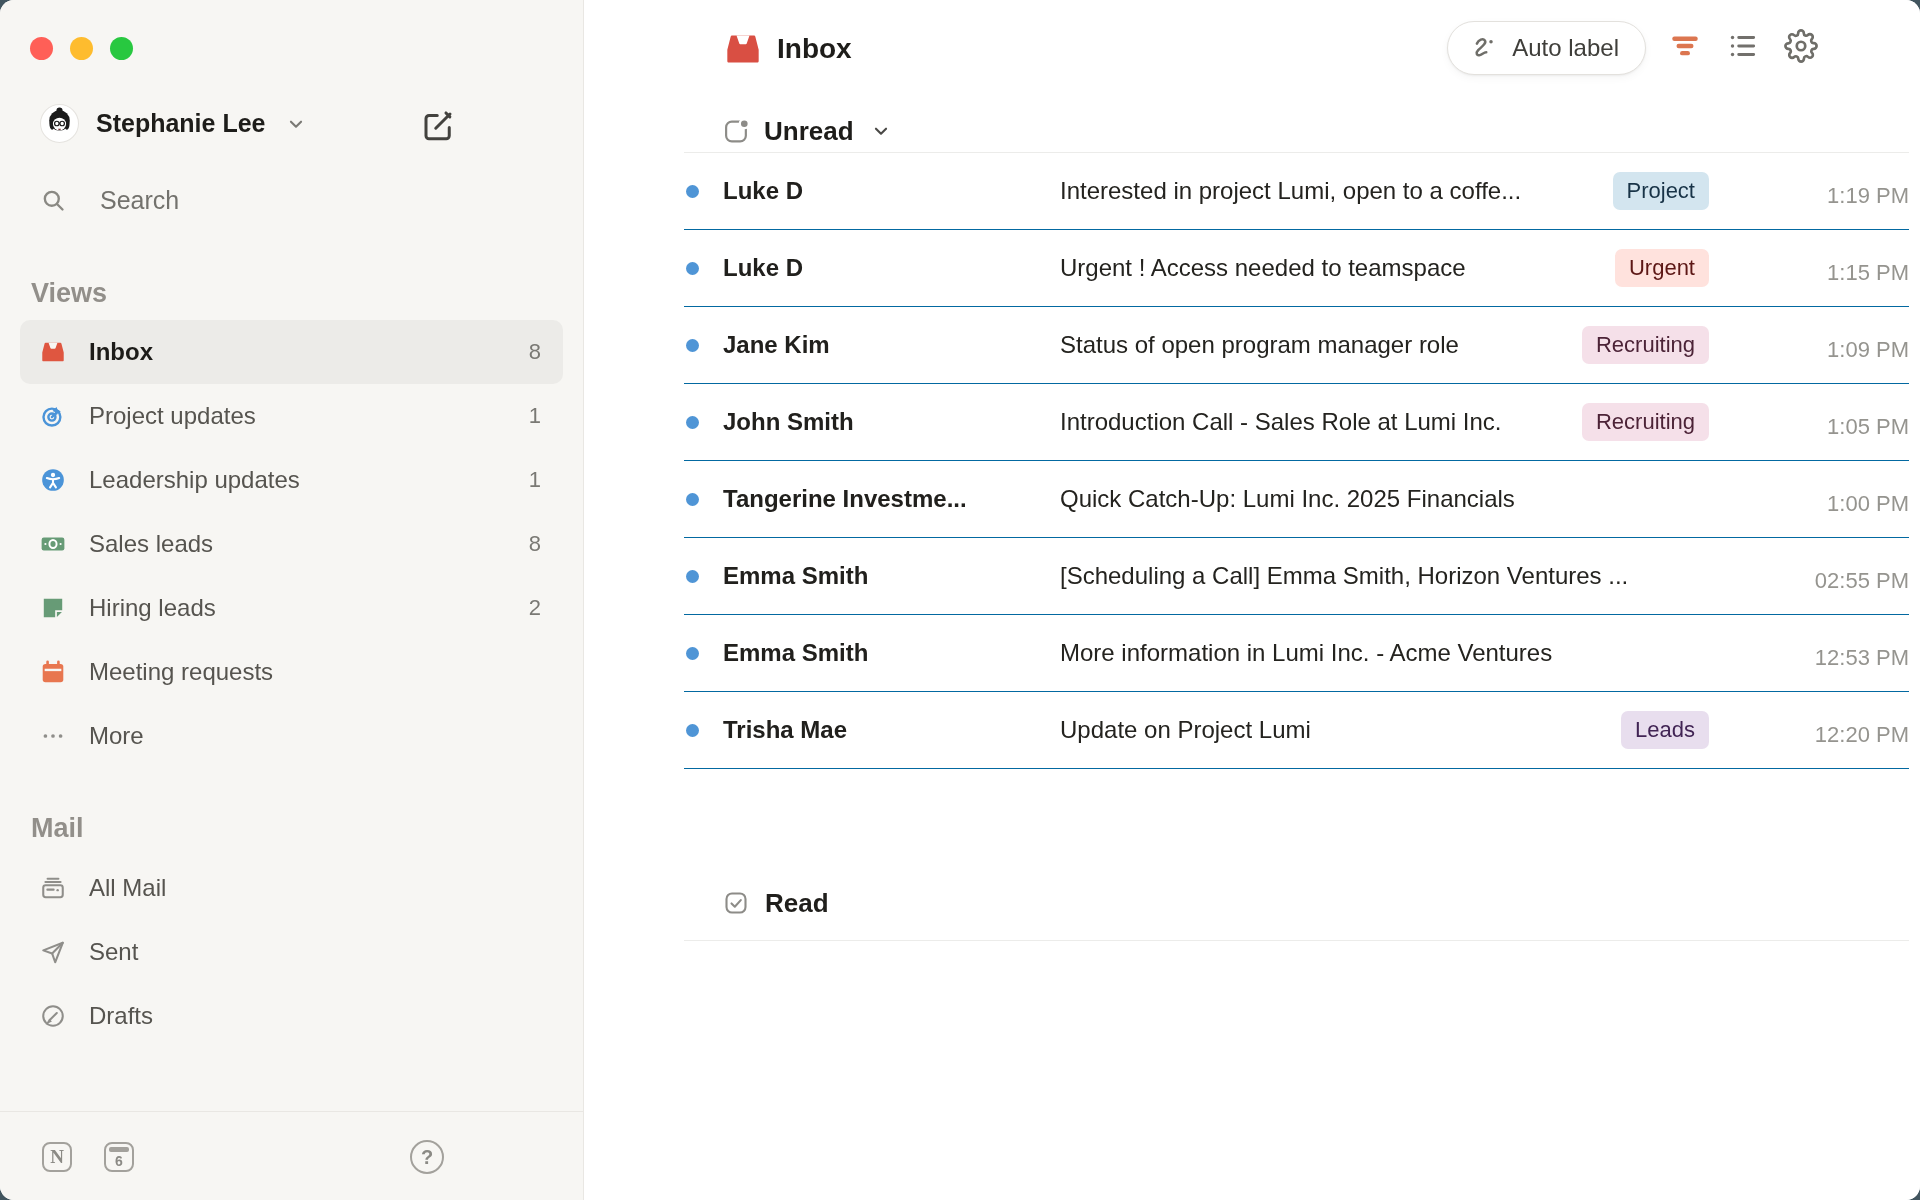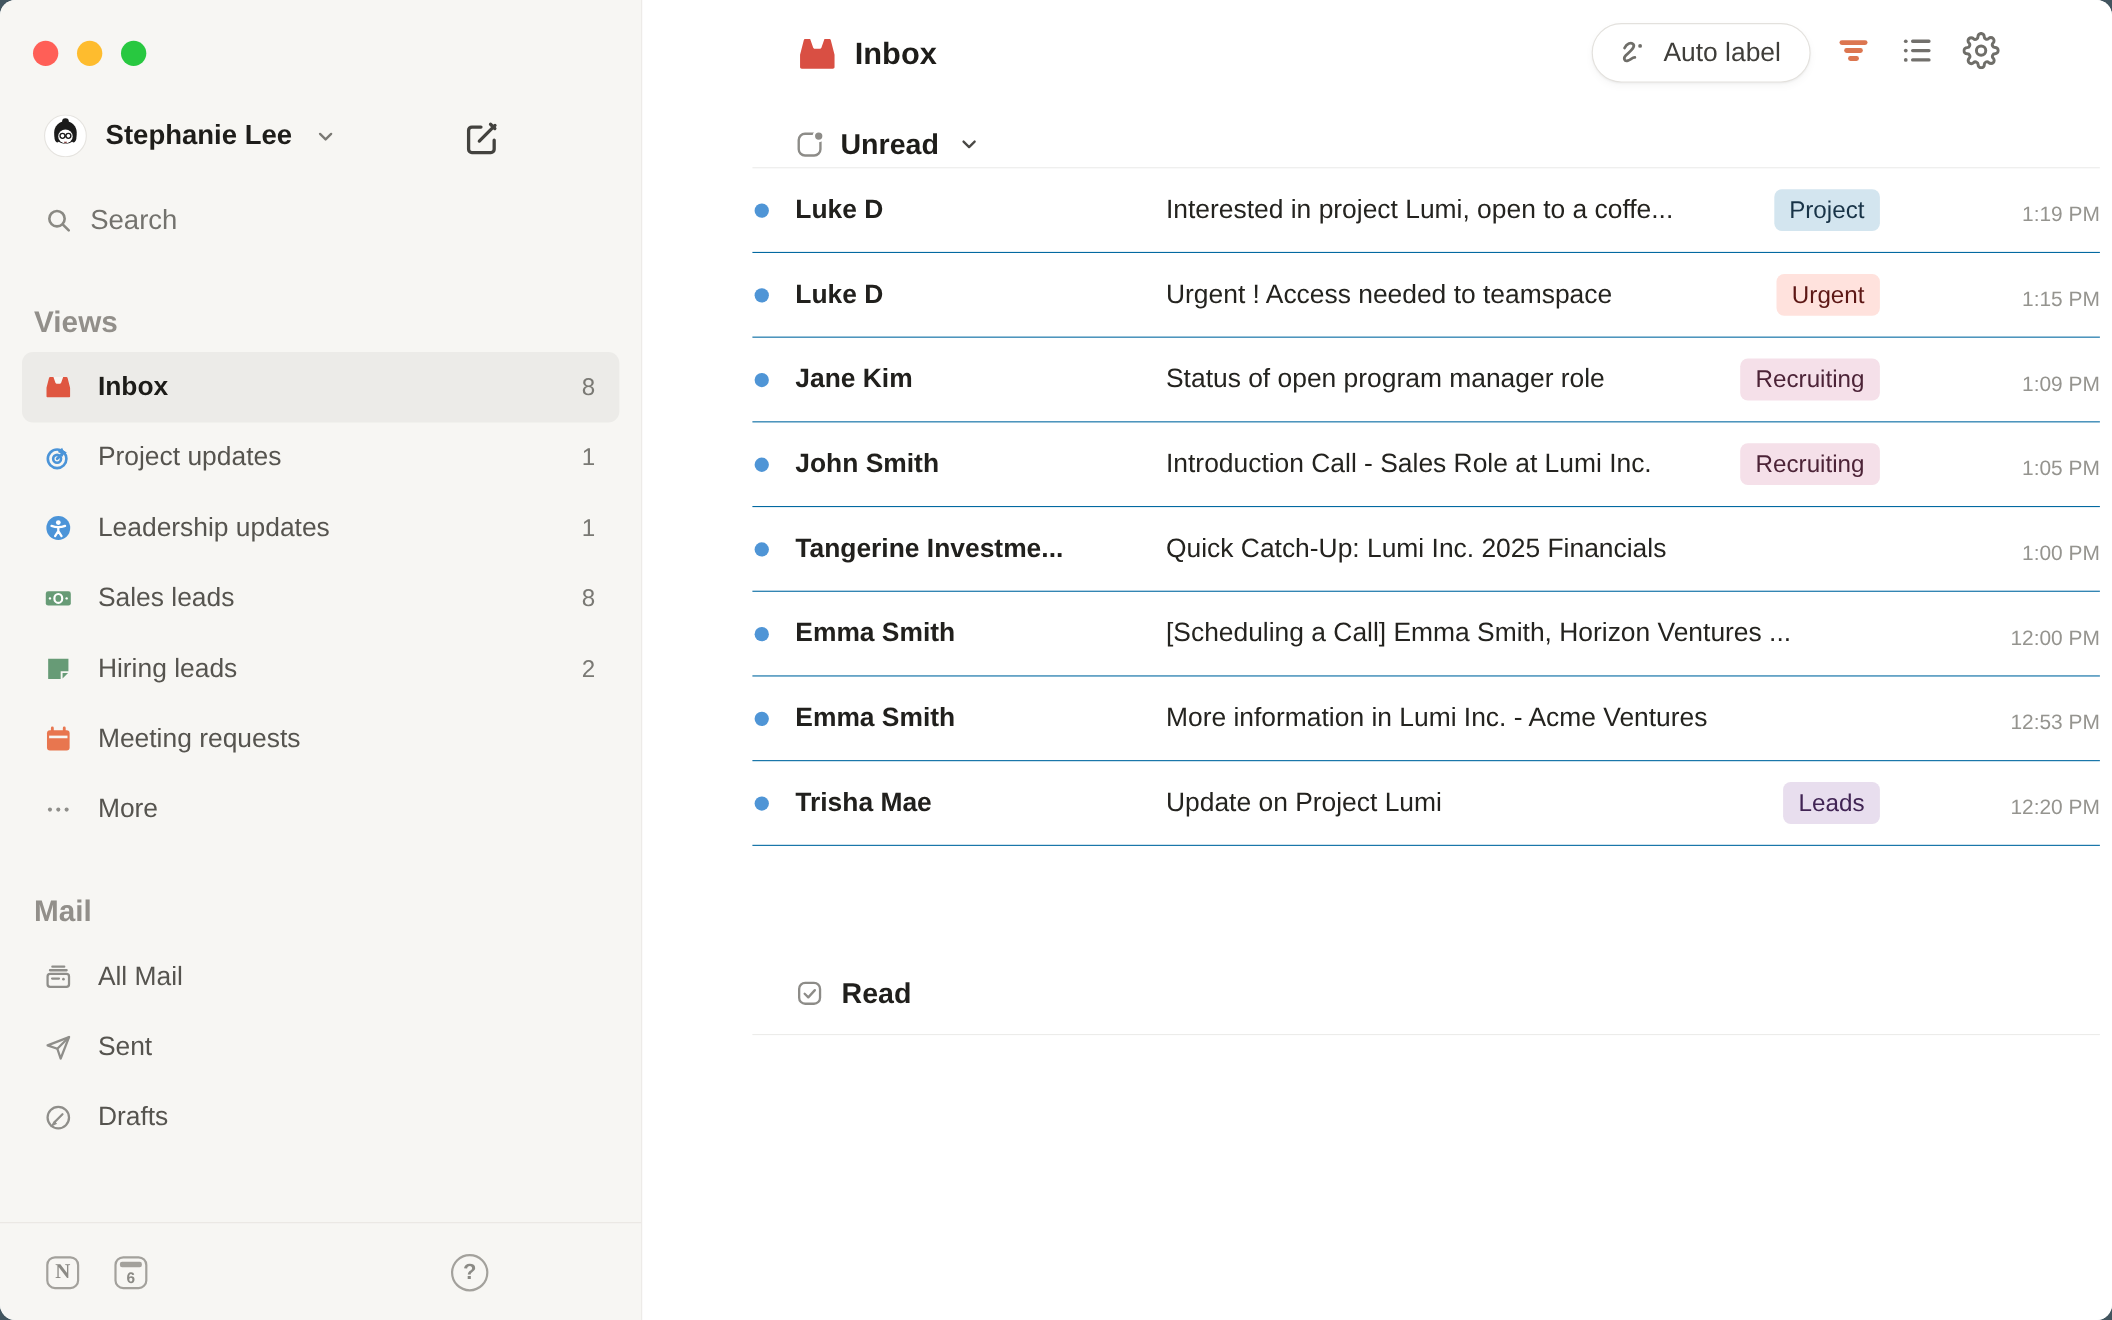--- a/index.html
+++ b/index.html
@@ -15,21 +15,21 @@
   .traffic span { width:23px; height:23px; border-radius:50%; display:block; }
 
   .profile { position:absolute; top:104px; left:40px; display:flex; align-items:center; gap:17px; cursor:default; }
   .avatar { width:39px; height:39px; border-radius:50%; }
   .profile-name { font-size:25px; font-weight:700; color:#1e1d1a; }
   .profile .chev { width:22px; height:22px; margin-left:2px; }
 
   .compose { position:absolute; top:108px; left:420px; width:36px; height:36px; }
   .compose svg { width:36px; height:36px; }
 
-  .search-row { position:absolute; top:186px; left:40px; display:flex; align-items:center; gap:15px; }
+  .search-row { position:absolute; top:186px; left:40px; display:flex; align-items:center; gap:33px; }
   .search-row .ic { width:27px; height:27px; }
   .search-row .txt { font-size:25px; color:#73726d; }
 
   .section-label { position:absolute; left:31px; font-size:27px; font-weight:600; color:#928f8a; }
   .views-label { top:278px; }
   .mail-label { top:813px; }
 
   .nav { position:absolute; left:0; right:0; }
   .views-nav { top:320px; }
   .mail-nav { top:856px; }
@@ -69,21 +69,21 @@
   .sec-head .lbl { font-size:26px; font-weight:700; color:#1e1d1a; }
   .sec-head .chev { width:22px; height:22px; margin-left:2px; }
   .divider { height:1px; background:#ececea; }
 
   .mail-row { display:flex; align-items:center; height:77px; border-bottom:1px solid #0369a1; }
   .dot-cell { width:39px; flex:none; display:flex; align-items:center; }
   .unread-dot { width:13px; height:13px; border-radius:50%; margin-left:2px; }
   .sender { width:337px; flex:none; font-size:24px; font-weight:700; color:#21201d; white-space:nowrap; overflow:hidden; }
   .subject { flex:1; font-size:24px; color:#24231f; white-space:nowrap; overflow:hidden; padding-right:20px; }
   .tag { flex:none; font-size:22px; font-weight:500; padding:6px 14px; border-radius:7px; white-space:nowrap; }
-  .time { width:200px; flex:none; text-align:right; font-size:19px; color:#95948f;margin-top:10px; }
+  .time { width:200px; flex:none; text-align:right; font-size:22px; color:#95948f;margin-top:10px; }
 
   .read-head { position:absolute; left:100px; width:1225px; top:880px; }
   .read-head .row { display:flex; align-items:center; gap:16px; padding-left:39px; height:46px; }
   .read-head .ic { width:26px; height:26px; }
   .read-head .lbl { font-size:26px; font-weight:700; color:#201f1c; }
   .read-head .divider { margin-top:14px; }
 </style>
 </head>
 <body style="background: rgb(66, 85, 95);">
 
@@ -360,21 +360,21 @@
             <span class="sender">Tangerine Investme...</span>
             <span class="subject">Quick Catch-Up: Lumi Inc. 2025 Financials</span>
             <span class="time">1:00 PM</span>
           </div>
           <div class="mail-row">
             <span class="dot-cell">
               <span class="unread-dot" style="background: rgb(79, 149, 214);"></span>
             </span>
             <span class="sender">Emma Smith</span>
             <span class="subject">[Scheduling a Call] Emma Smith, Horizon Ventures ...</span>
-            <span class="time">12:00 PM</span>
+            <span class="time">02:55 PM</span>
           </div>
           <div class="mail-row">
             <span class="dot-cell">
               <span class="unread-dot" style="background: rgb(79, 149, 214);"></span>
             </span>
             <span class="sender">Emma Smith</span>
             <span class="subject">More information in Lumi Inc. - Acme Ventures</span>
             <span class="time">12:53 PM</span>
           </div>
           <div class="mail-row">

